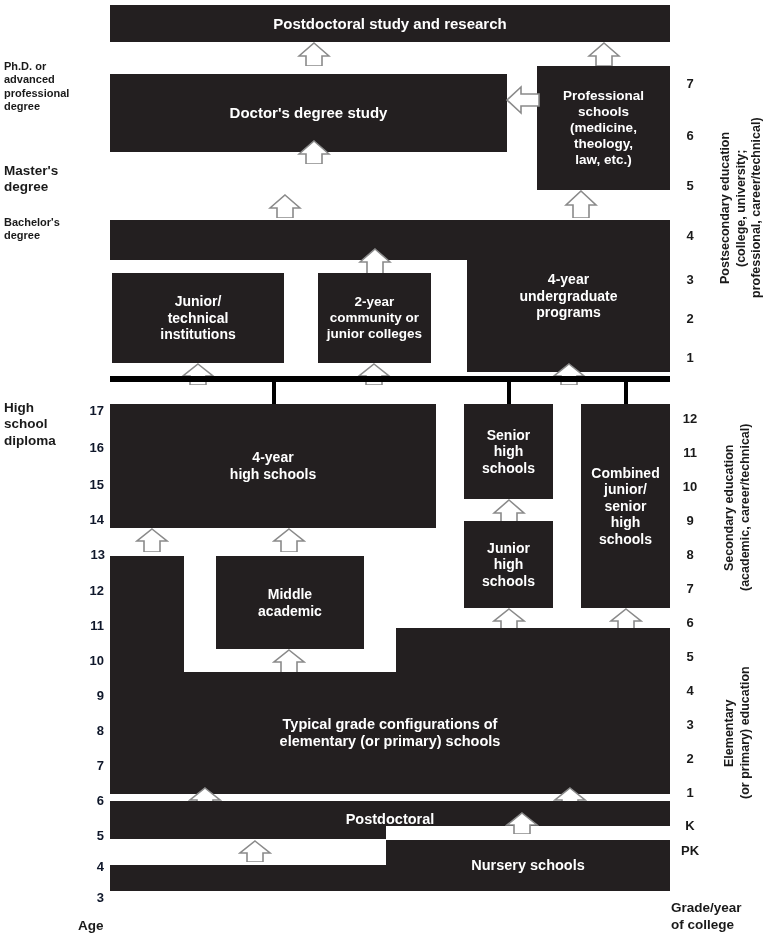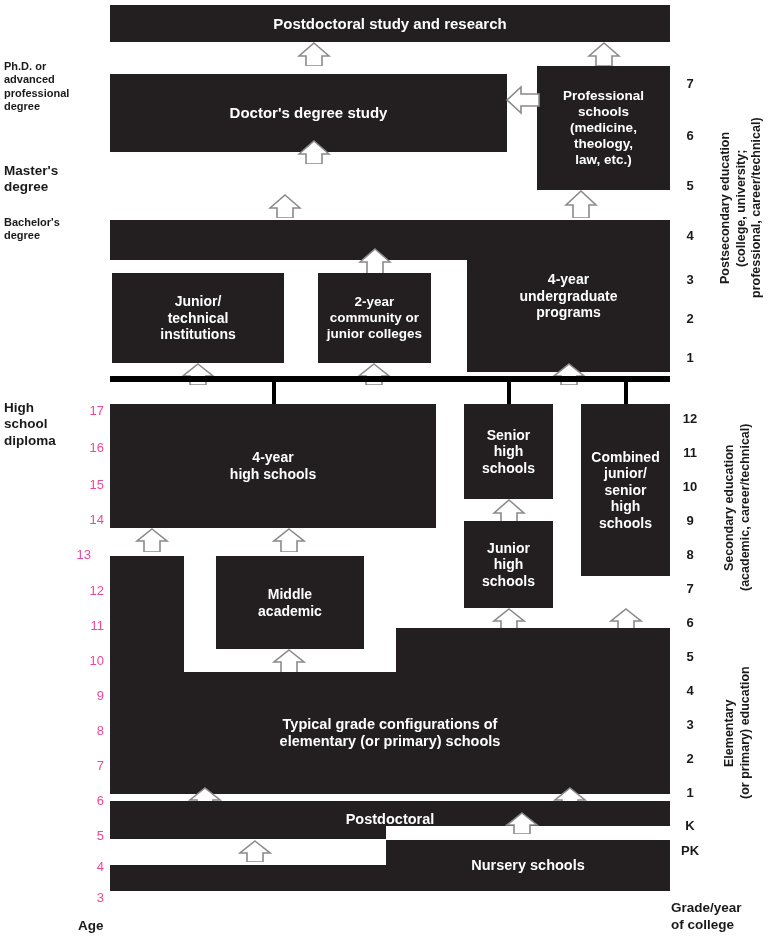--- a/index.html
+++ b/index.html
@@ -4,21 +4,21 @@
 <style>
   html,body{margin:0;padding:0;background:#ffffff;}
   body{font-family:"Liberation Sans","DejaVu Sans",sans-serif;}
   #stage{position:relative;width:780px;height:936px;background:#fff;overflow:hidden;}
 
   .box{position:absolute;background:#231f20;color:#fff;font-weight:bold;
        display:flex;align-items:center;justify-content:center;text-align:center;
        line-height:1.18;box-sizing:border-box;}
   .bar{position:absolute;background:#231f20;}
   .lbl{position:absolute;color:#1a1a1a;font-weight:bold;line-height:1.22;}
-  .num{position:absolute;color:#ec4899;font-weight:normal;font-size:13px;text-align:right;width:26px;}
+  .num{position:absolute;color:#0f172a;font-weight:bold;font-size:13px;text-align:right;width:26px;}
   .numr{position:absolute;color:#1a1a1a;font-weight:bold;font-size:13px;text-align:center;width:26px;}
   .vlbl{position:absolute;color:#1a1a1a;font-weight:bold;font-size:12.5px;line-height:1.25;
         text-align:center;white-space:pre;writing-mode:vertical-rl;}
   .rule{position:absolute;background:#000;}
   .arrow{position:absolute;}
   .arrow svg{display:block;}
   .ltarrow{position:absolute;}
 </style>
 </head>
 <body>
@@ -38,21 +38,21 @@
 
 
   <div class="lbl" style="left:4px;top:400px;font-size:13.5px;width:70px;white-space:pre;">High
 school
 diploma</div>
 
   <div class="num" style="left:78px;top:403px;">17</div>
   <div class="num" style="left:78px;top:440px;">16</div>
   <div class="num" style="left:78px;top:477px;">15</div>
   <div class="num" style="left:78px;top:512px;">14</div>
-  <div class="num" style="left:65px;top:547px;">13</div>
+  <div class="num" style="left:79px;top:547px;">13</div>
   <div class="num" style="left:78px;top:583px;">12</div>
   <div class="num" style="left:78px;top:618px;">11</div>
   <div class="num" style="left:78px;top:653px;">10</div>
   <div class="num" style="left:78px;top:688px;">9</div>
   <div class="num" style="left:78px;top:723px;">8</div>
   <div class="num" style="left:78px;top:758px;">7</div>
   <div class="num" style="left:78px;top:793px;">6</div>
   <div class="num" style="left:78px;top:828px;">5</div>
   <div class="num" style="left:78px;top:859px;">4</div>
   <div class="num" style="left:78px;top:890px;">3</div>
@@ -182,21 +182,21 @@
   <div class="rule" style="left:507px;top:381px;width:4px;height:24px;"></div>
   <div class="rule" style="left:624px;top:381px;width:4px;height:24px;"></div>
 
   <div class="box" style="left:110px;top:404px;width:326px;height:124px;font-size:14px;flex-direction:column;white-space:pre;">4-year
 high schools</div>
 
   <div class="box" style="left:464px;top:404px;width:89px;height:95px;font-size:14px;flex-direction:column;white-space:pre;">Senior
 high
 schools</div>
 
-  <div class="box" style="left:581px;top:404px;width:89px;height:172px;font-size:14px;flex-direction:column;white-space:pre;">Combined
+  <div class="box" style="left:581px;top:404px;width:89px;height:204px;font-size:14px;flex-direction:column;white-space:pre;">Combined
 junior/
 senior
 high
 schools</div>
 
   <div class="arrow" style="left:492px;top:499px;">
     <svg width="34" height="25" viewBox="0 0 34 25">
         <path d="M17 1 L32 14 L25 14 L25 25 L9 25 L9 14 L2 14 Z" fill="#ffffff" stroke="#8a8a8a" stroke-width="1.6"></path>
       </svg>
   </div>

